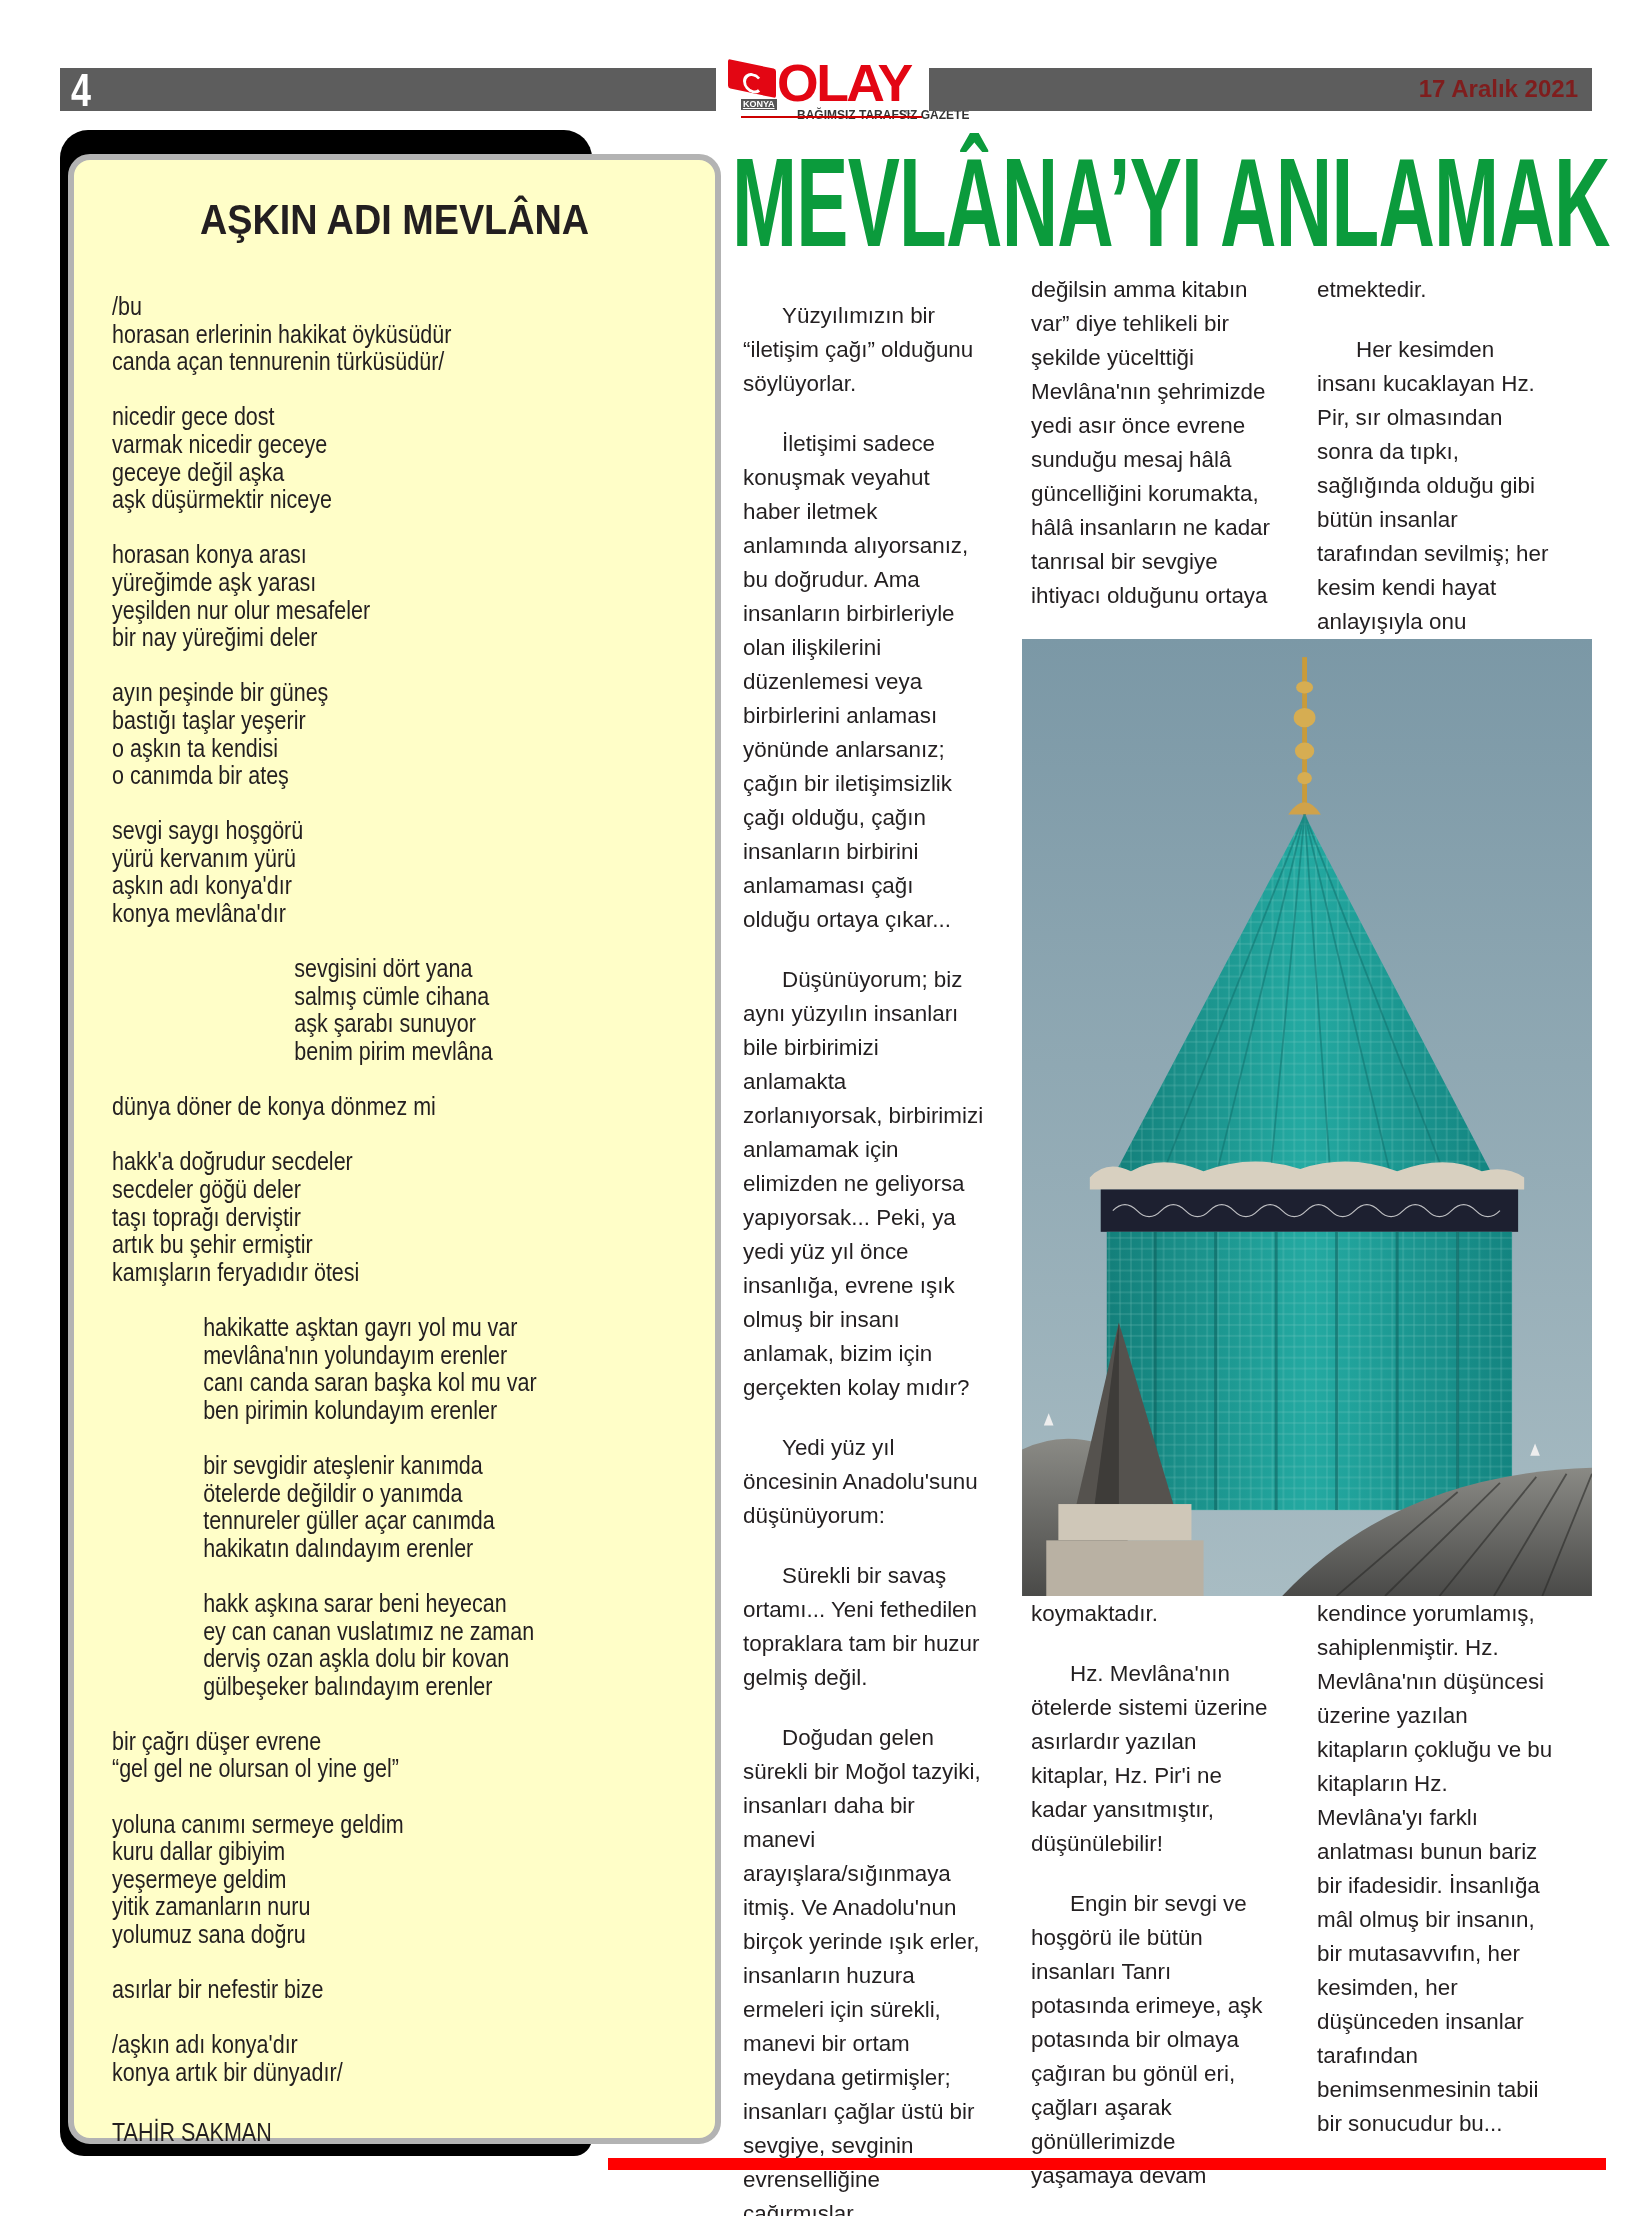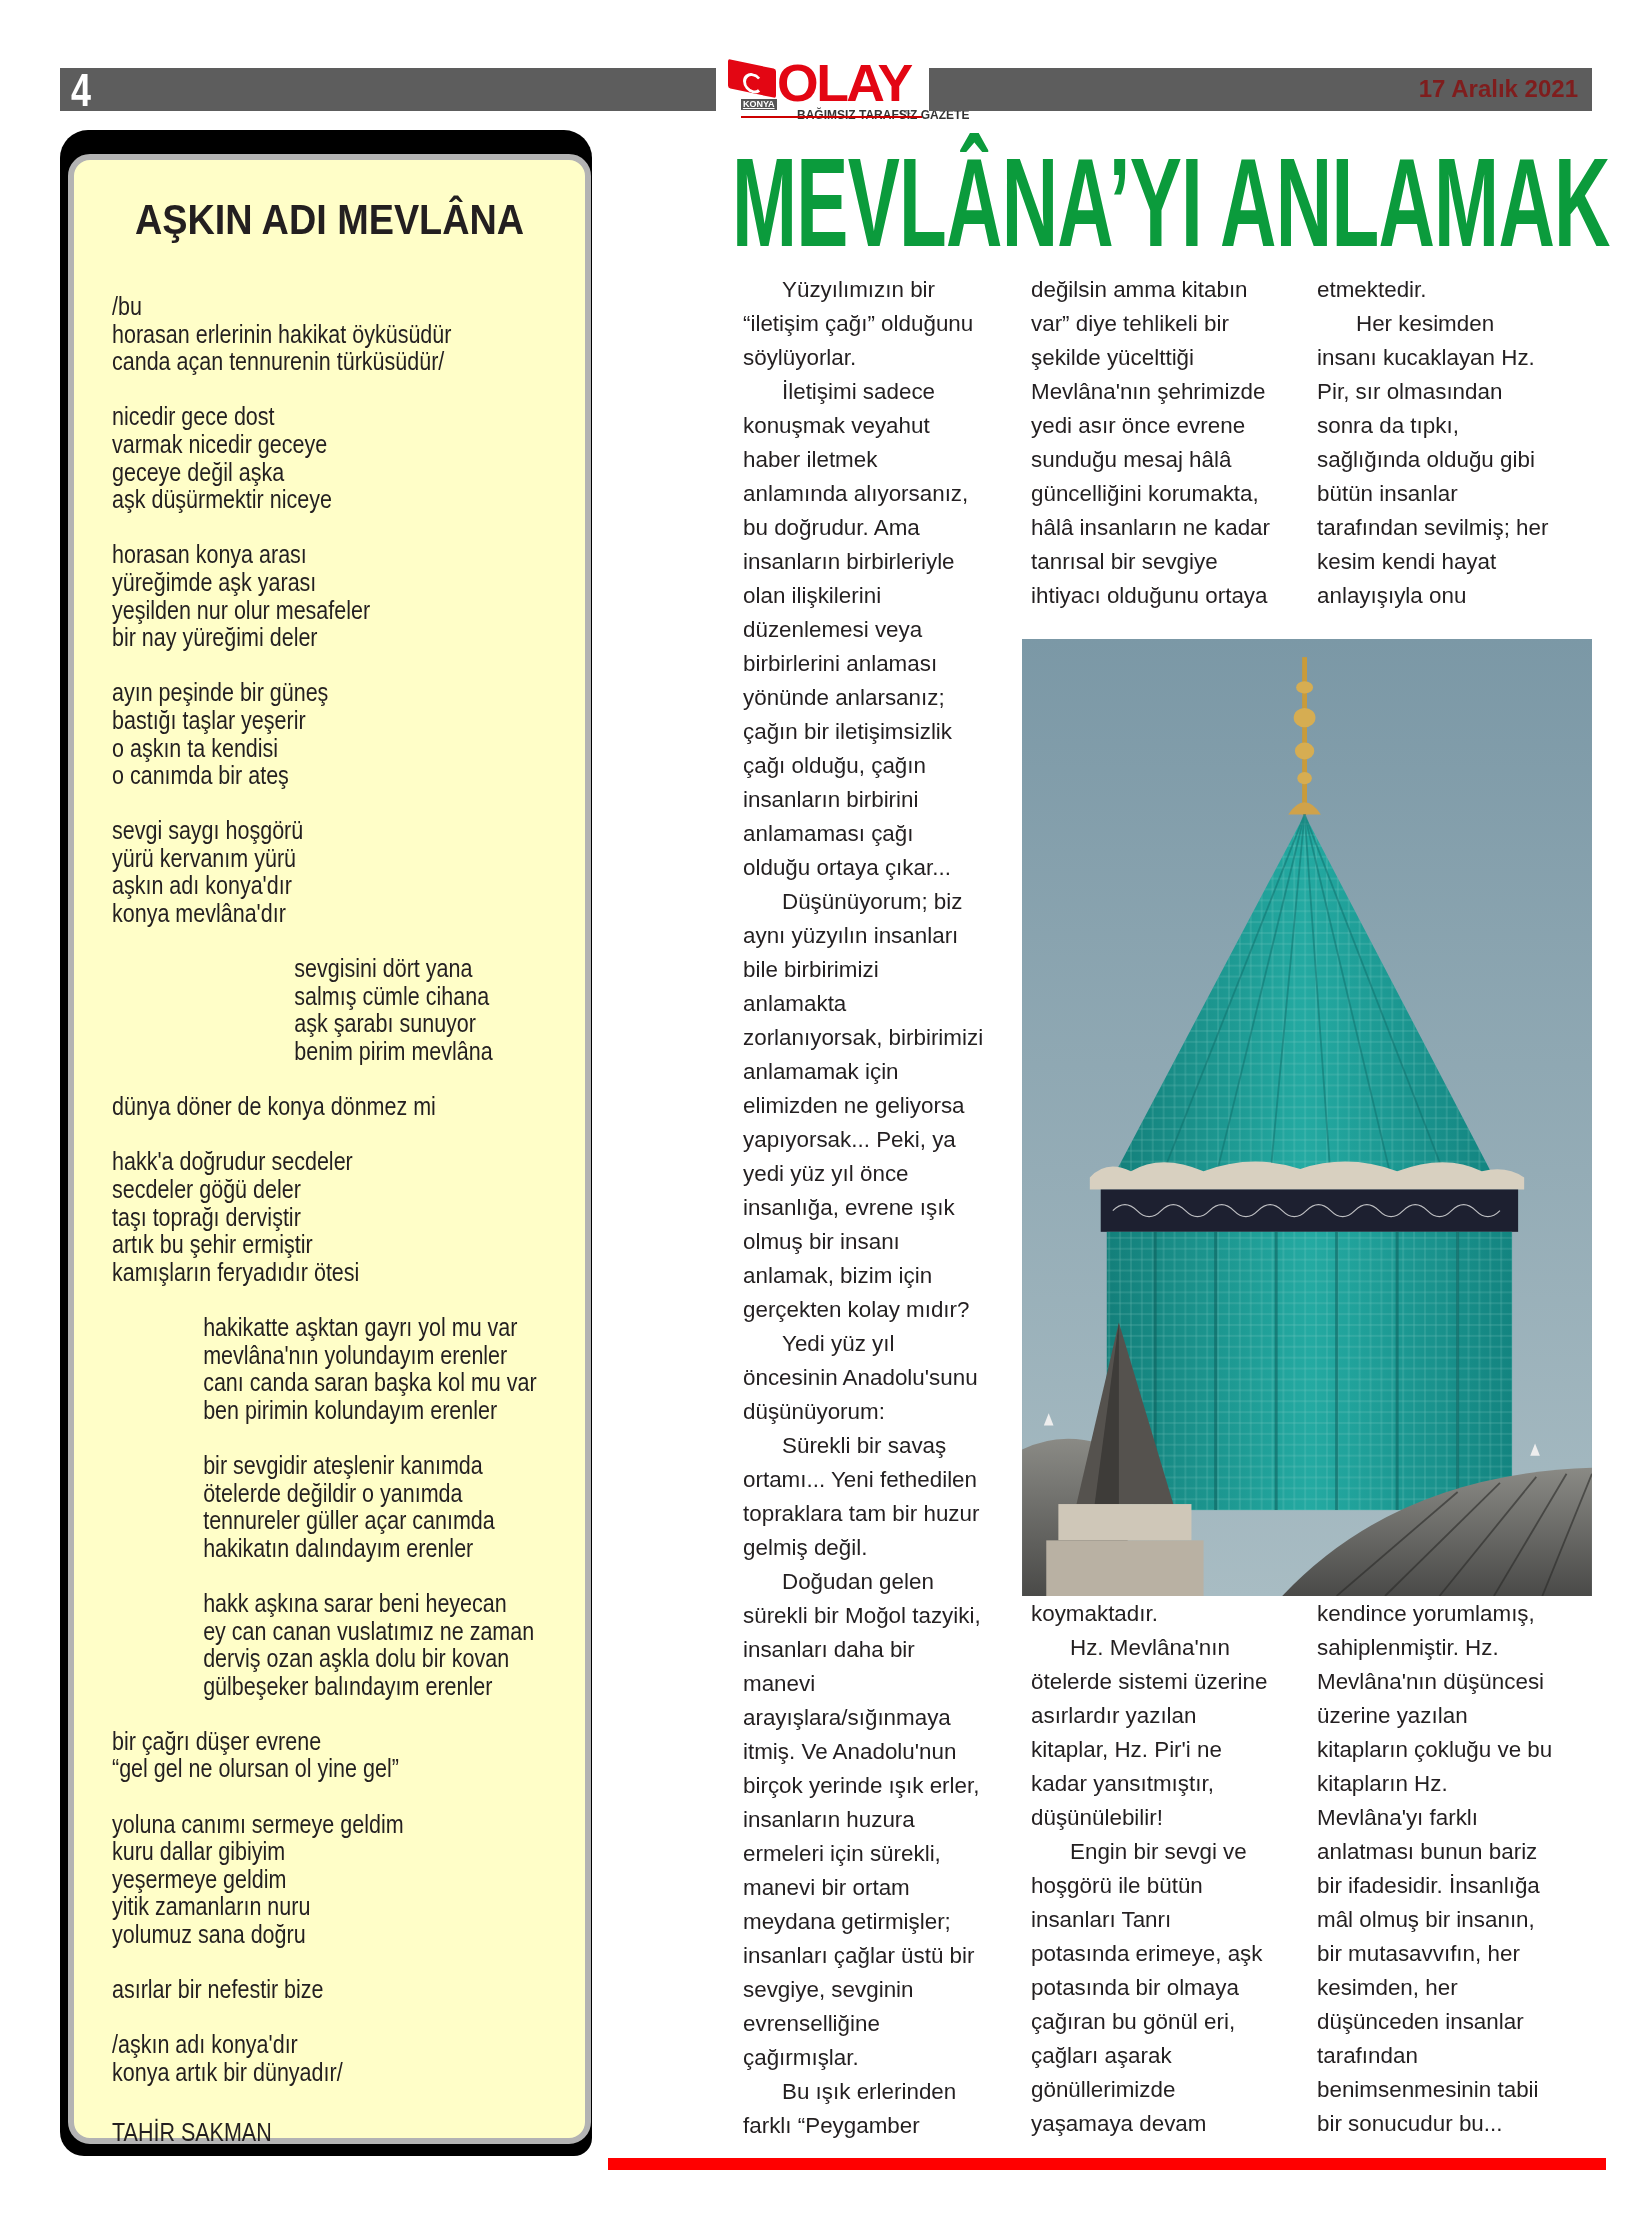--- a/index.html
+++ b/index.html
@@ -12,32 +12,32 @@
   #logo{position:absolute;left:726px;top:63px;width:197px;height:54px;}
   #logo .flag{position:absolute;left:2.4px;top:1.2px;width:48px;height:29px;background:#e30613;transform:skewY(12deg);border-radius:2.4px;}
   #logo .moon{position:absolute;left:14.5px;top:8.5px;width:14.5px;height:14.5px;border:3px solid #fff;border-radius:50%;border-right-color:transparent;}
   #logo .konya{position:absolute;left:14.5px;top:36px;background:#555;color:#fff;font-size:9px;font-weight:bold;padding:0 2.4px;line-height:11px;text-decoration:underline;}
   #logo .olay{position:absolute;left:51px;top:-4.8px;font-size:51px;font-weight:900;color:#e30613;letter-spacing:-2.4px;line-height:51px;font-family:"Liberation Sans",sans-serif;transform:scaleX(1.05);transform-origin:left top;}
   #logo .tag{position:absolute;left:71px;top:45px;font-size:12px;font-weight:bold;color:#333;white-space:nowrap;}
   #logo .price{position:absolute;left:174px;top:46px;font-size:5.4px;color:#333;}
   #logo .rule{position:absolute;left:14.5px;top:53px;width:181px;height:1.8px;background:#c00;}
 
   #poem-back{position:absolute;left:60px;top:130px;width:532px;height:2026px;background:#000;border-radius:28px 28px 18px 24px;}
-  #poem-box{position:absolute;left:68px;top:154px;width:523px;height:1990px;background:#fffec8;border:6.7px solid #b3b3b3;border-radius:22px;box-sizing:border-box;}
+  #poem-box{position:absolute;left:68px;top:154px;width:653px;height:1990px;background:#fffec8;border:6.7px solid #b3b3b3;border-radius:22px;box-sizing:border-box;}
   #poem-title{position:absolute;left:0;width:100%;top:36px;text-align:center;font-size:42px;font-weight:bold;color:#231f20;transform:scaleX(0.9);}
   #poem-lines{position:absolute;left:38px;top:133px;font-size:25px;line-height:27.6px;transform:scaleX(0.86);transform-origin:left top;width:665px;}
   .pl{white-space:pre;height:27.6px;}
   .pl.ind1{padding-left:212px;}
   .pl.ind2{padding-left:106px;}
   #poem-author{margin-top:4.8px;}
 
   #headline{position:absolute;left:732px;top:142px;font-size:126px;font-weight:bold;color:#0b9b3c;line-height:121px;white-space:nowrap;transform:scaleX(0.62);transform-origin:left top;letter-spacing:-1.2px;}
   .col{position:absolute;font-size:22.4px;line-height:34px;color:#231f20;}
   .col p{margin:0;white-space:pre;}
-  .col p.ind{text-indent:39px;}
+  .col p.ind{text-indent:39px;margin-top:26px;}
   #col1{left:743px;top:273px;}
   #col2{left:1031px;top:273px;}
   #col3{left:1317px;top:273px;}
   #col4{left:1031px;top:1597px;}
   #col5{left:1317px;top:1597px;}
   #photo{position:absolute;left:1022px;top:639px;width:570px;height:957px;background:#7f9ba7;overflow:hidden;}
   #red-rule{position:absolute;left:608px;top:2158px;width:998px;height:12px;background:#ff0000;}
 </style>
 </head>
 <body>

